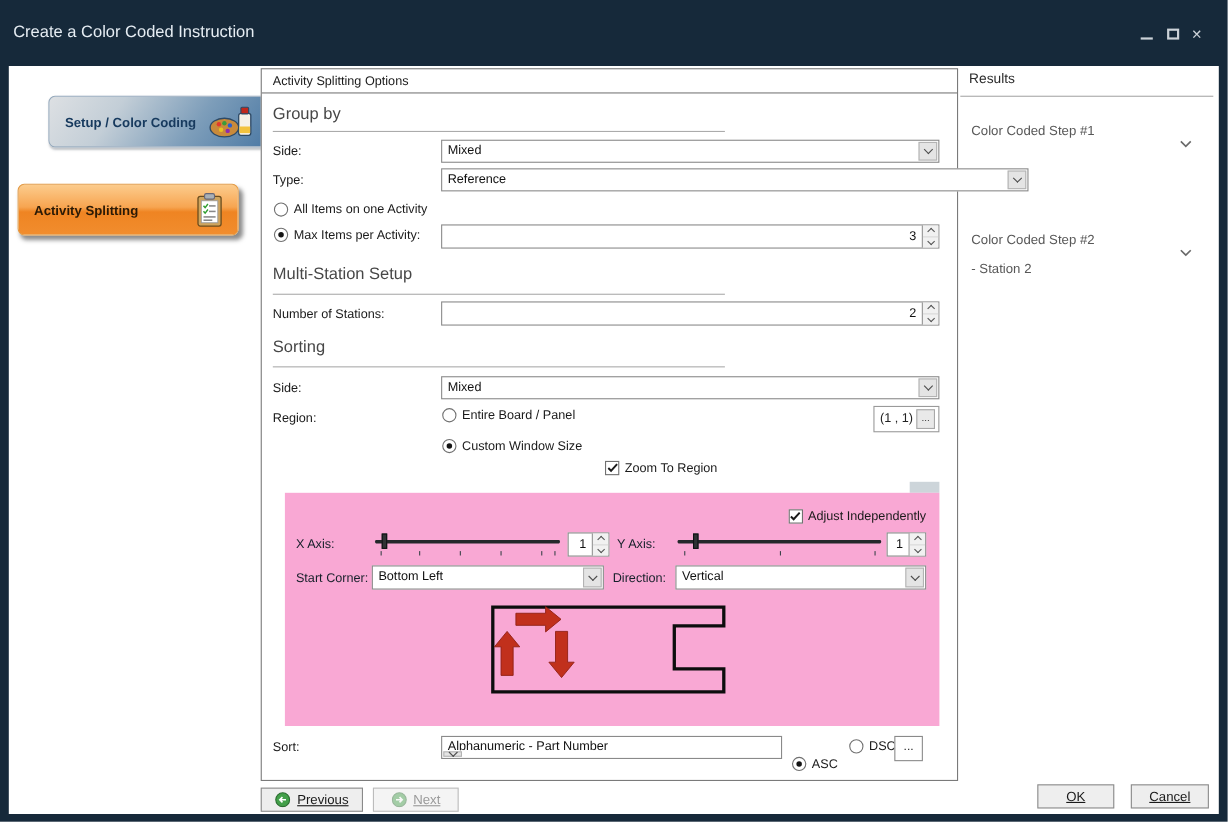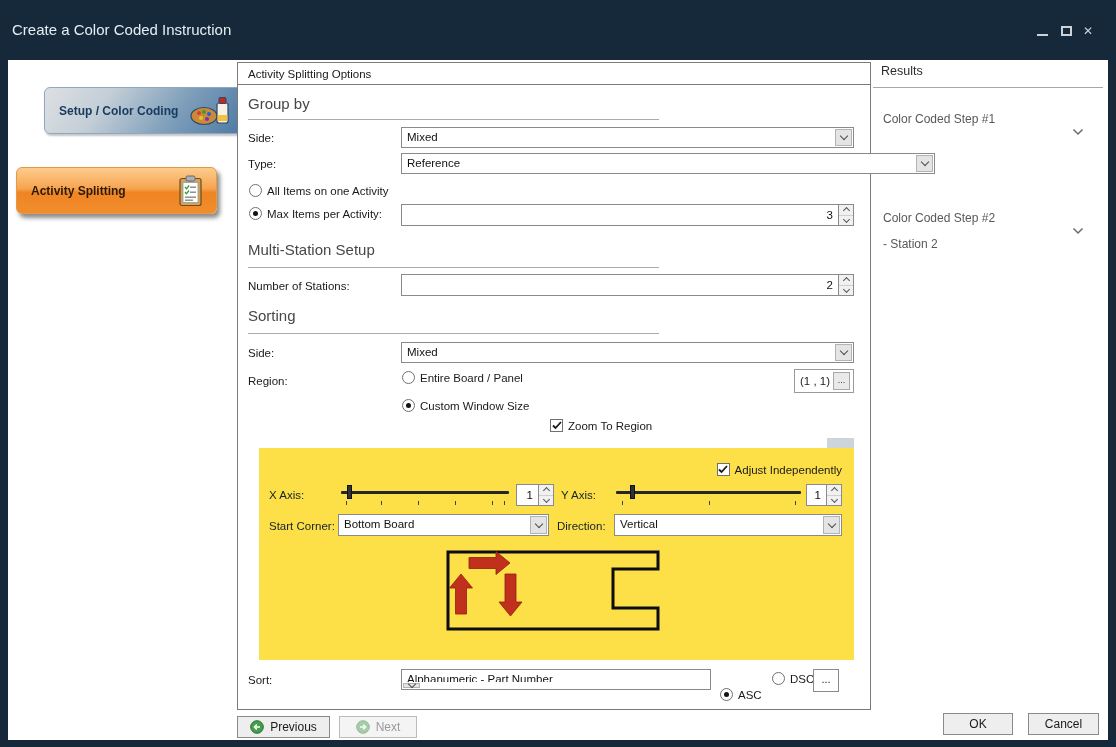--- a/index.html
+++ b/index.html
@@ -58,36 +58,36 @@
   .radio { position:absolute; display:flex; align-items:center; cursor:pointer; }
   .radio .r { width:13px; height:13px; border:1px solid #707070; border-radius:50%; background:#fff; margin-right:5px; position:relative; flex:none; }
   .radio.sel .r::after { content:""; position:absolute; left:3px; top:3px; width:5px; height:5px; border-radius:50%; background:#141414; }
   .radio .t { font-size:11.5px; color:#1a1a1a; white-space:nowrap; }
   .check { position:absolute; display:flex; align-items:center; cursor:pointer; }
   .check .b { width:13px; height:13px; border:1px solid #707070; background:#fff; margin-right:5px; display:flex; align-items:center; justify-content:center; flex:none; }
   .check .t { font-size:11.5px; color:#1a1a1a; white-space:nowrap; }
 
   
   .gtab { position:absolute; left:589px; top:375px; width:27px; height:10px; background:#cdd5da; }
-  .gpanel { position:absolute; left:21px; top:385px; width:595px; height:212px; background:#fde047; }
+  .gpanel { position:absolute; left:21px; top:385px; width:595px; height:212px; background:#f9a8d4; }
   .gpanel .lbl { color:#16202a; }
   .slider { position:absolute; height:14px; }
   .slider .track { position:absolute; left:0; right:0; top:6px; height:3px; background:#25282b; border-radius:1px; }
   .slider .thumb { position:absolute; top:0; width:5px; height:14px; background:#2f3234; border:1px solid #101214; cursor:pointer; }
   .ticks { position:absolute; height:5px; }
   .ticks span { position:absolute; top:0; width:1px; height:4px; background:#3c444b; }
 
   
   .coord { position:absolute; height:24px; border:1px solid #9a9a9a; background:#fff; display:flex; align-items:center; }
   .coord .txt { font-size:11.5px; color:#222; padding:0 3px 0 5px; }
   .mini-btn { width:17px; height:18px; margin-right:2px; background:#e9e9e9; border:1px solid #a8a8a8; font-size:9px; line-height:14px; text-align:center; color:#333; cursor:pointer; }
   .ell-btn { position:absolute; width:26px; height:23px; background:#fff; border:1px solid #8a8a8a; font-size:11px; line-height:18px; text-align:center; color:#222; cursor:pointer; }
 
   
-  .pushbtn { position:absolute; background:#eeeeee; border:1px solid #8a8a8a; display:flex; align-items:center; justify-content:center; font-size:12px; color:#1a1a1a; cursor:pointer; gap:6px; }
+  .pushbtn { position:absolute; background:#eeeeee; border:1px solid #8a8a8a; display:flex; align-items:center; justify-content:center; font-size:12px; color:#1a1a1a; cursor:pointer; gap:6px;text-decoration:underline; }
   .pushbtn.disabled { color:#9a9a9a; border-color:#bcbcbc; background:#f4f4f4; }
   .pushbtn.disabled svg { opacity:.45; }
 
   
   .res-h { position:absolute; left:881px; top:64px; font-size:12.5px; color:#2b2b2b; }
   .res-line { position:absolute; left:873px; top:87px; width:230px; height:1px; background:#a8a8a8; }
   .res-item { position:absolute; left:883px; width:212px; cursor:pointer; }
   .res-item .l1, .res-item .l2 { font-size:12px; color:#585858; line-height:26px; }
   .res-chev { position:absolute; cursor:pointer; }
 </style>
@@ -283,21 +283,21 @@
             <span class="mchev up"></span>
           </div>
           <div>
             <span class="mchev dn"></span>
           </div>
         </span>
     </div>
 
     <div class="lbl" style="left:10px; top:72px;">Start Corner:</div>
     <div class="dd" style="left:79px; top:66px; width:211px; height:22px;">
-      <span class="val">Bottom Board</span>
+      <span class="val">Bottom Left</span>
       <span class="btn">
           <span class="chev"></span>
         </span>
     </div>
     <div class="lbl" style="left:298px; top:72px;">Direction:</div>
     <div class="dd" style="left:355px; top:66px; width:228px; height:22px;">
       <span class="val">Vertical</span>
       <span class="btn">
           <span class="chev"></span>
         </span>

